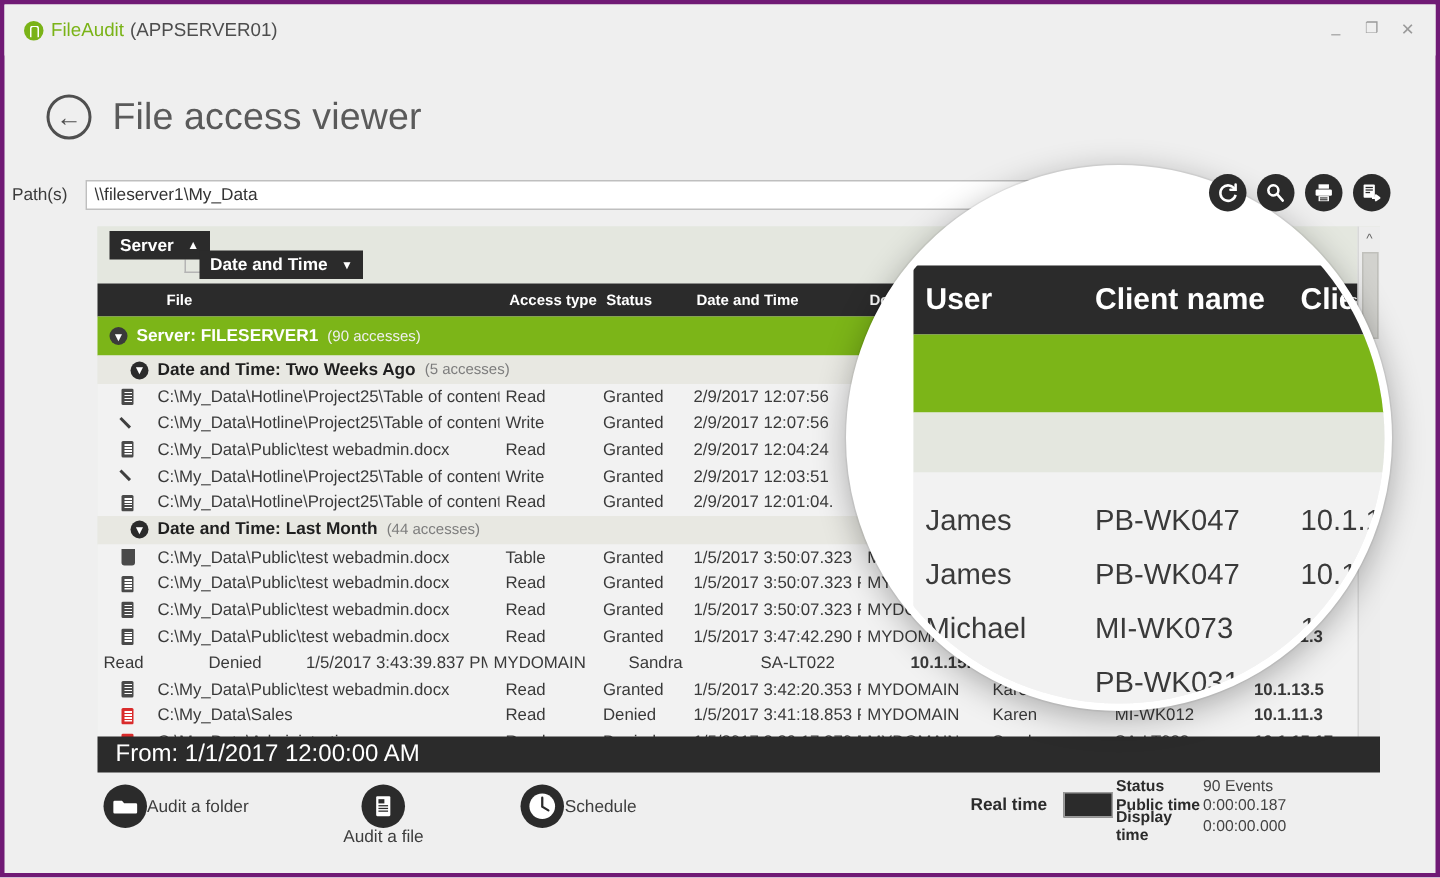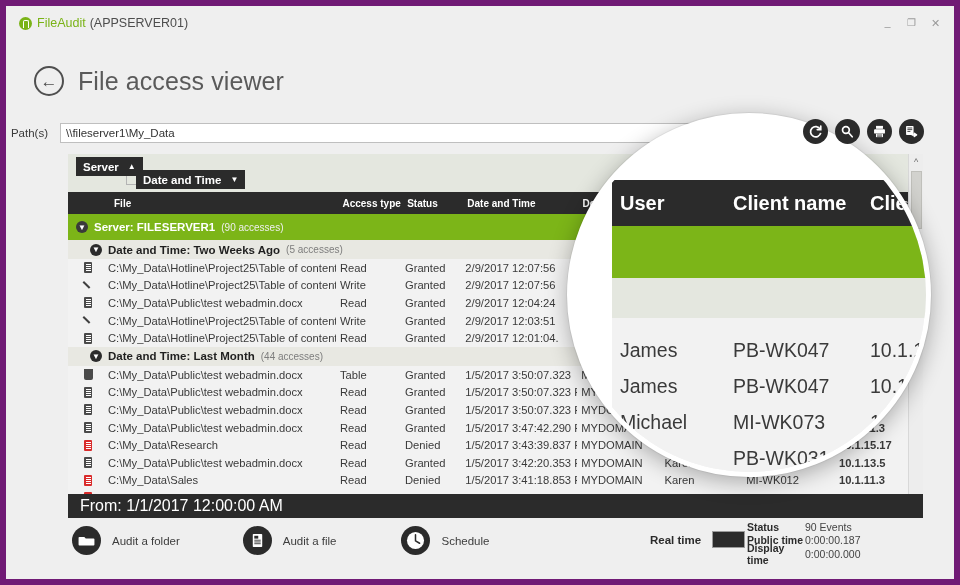--- a/index.html
+++ b/index.html
@@ -6,21 +6,21 @@
   html, body {
     width: 960px; height: 585px;
     font-family: "Liberation Sans", sans-serif;
     background: #ffffff;
     overflow: hidden;
   }
   #app {
     position: relative;
     width: 960px; height: 585px;
     background: #efefef;
-    border: 6px solid #701a75;
+    border: 3px solid #701a75;
   }
 
   
   .titlebar {
     position: absolute; left: 0; top: 0; width: 100%; height: 34px;
     background: #efefef;
     display: flex; align-items: center;
   }
   .brand { display: flex; align-items: center; padding-left: 13px; }
   .brand-logo {
@@ -207,24 +207,24 @@
     position: absolute; top: 17px; left: 2px; width: 11px; height: 58px;
     background: #d2d2ce; border: 1px solid #c0c0bb; cursor: pointer;
   }
 
   
   .actionbar {
     position: absolute; left: 0; top: 512px; width: 100%; height: 60px;
     display: flex; align-items: flex-start; padding-top: 8px;
   }
   .action {
-    display: flex; align-items: center; gap: 11px; cursor: pointer;
+    display: flex; align-items: center; cursor: pointer;
   }
   .action.a1 { margin-left: 66px; }
-  .action.a2 { margin-left: 63px; }
+  .action.a2 { margin-left: 63px; flex-direction: column; }
   .action.a3 { margin-left: 65px; }
   .acircle {
     width: 29px; height: 29px; border-radius: 50%; background: #2b2b2b;
     display: flex; align-items: center; justify-content: center; color: #fff;
   }
   .alabel { font-size: 11.5px; color: #3d3d3d; }
 
   .realtime {
     position: absolute; left: 624px; top: 525px;
     display: flex; align-items: center; gap: 11px;
@@ -511,26 +511,20 @@
             </div>
             <div class="cell c-access">Read</div>
             <div class="cell c-status">Granted</div>
             <div class="cell c-date">1/5/2017 3:47:42.290 PM</div>
             <div class="cell c-domain">MYDOMAIN</div>
             <div class="cell c-user">Karen</div>
             <div class="cell c-client">MI-WK012</div>
             <div class="cell c-addr">10.1.11.3</div>
           </div>
           <div class="row">
-            <div class="cell c-file">
-              <span class="ficon">
-                <span class="ic-doc-red"></span>
-              </span>
-              <span>C:\My_Data\Research</span>
-            </div>
             <div class="cell c-access">Read</div>
             <div class="cell c-status">Denied</div>
             <div class="cell c-date">1/5/2017 3:43:39.837 PM</div>
             <div class="cell c-domain">MYDOMAIN</div>
             <div class="cell c-user">Sandra</div>
             <div class="cell c-client">SA-LT022</div>
             <div class="cell c-addr">10.1.15.17</div>
           </div>
           <div class="row">
             <div class="cell c-file">

